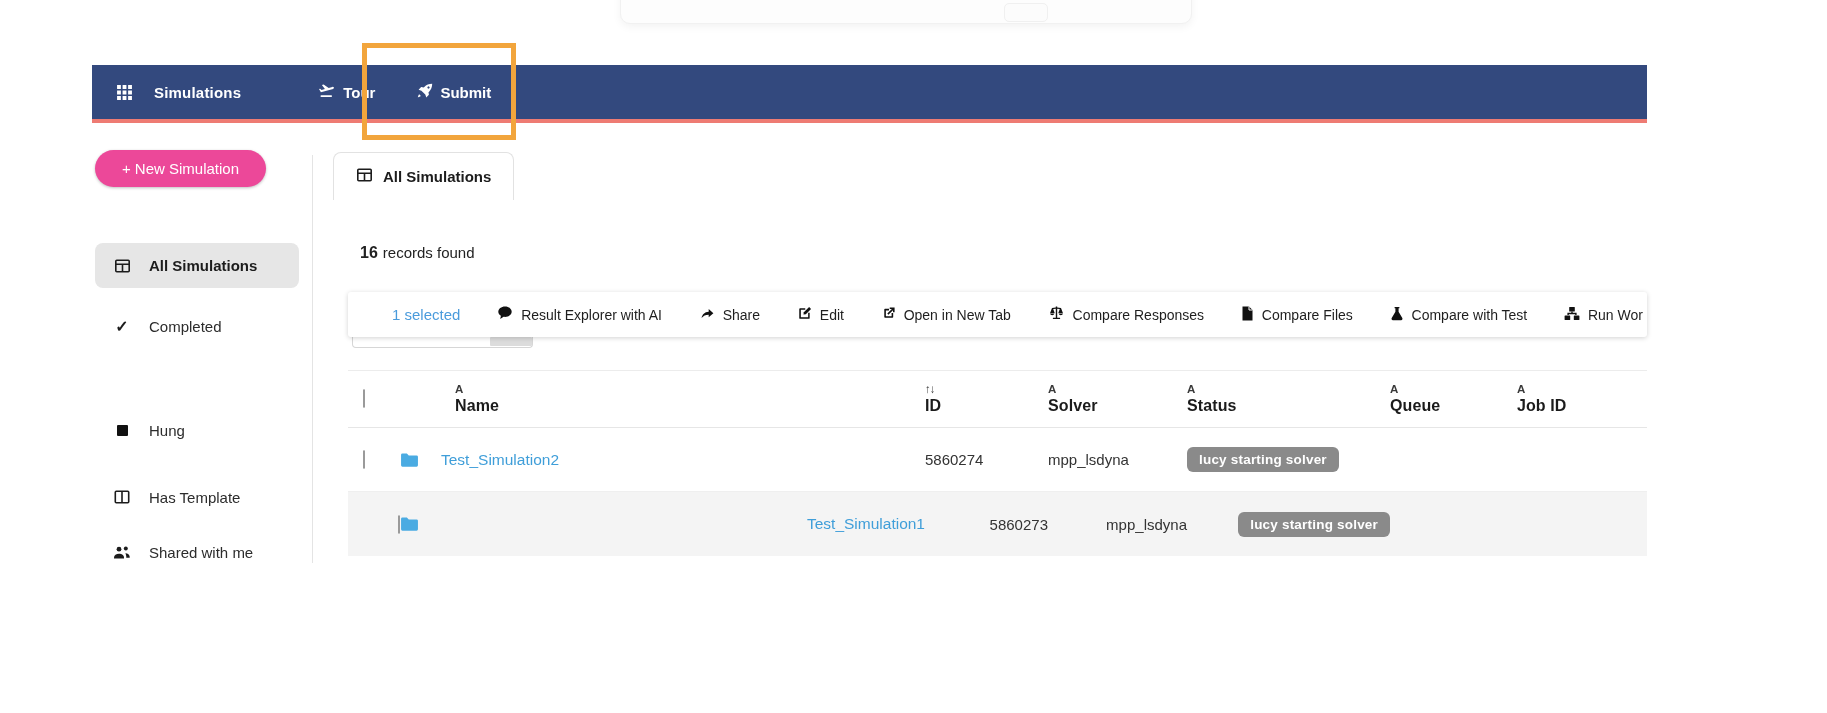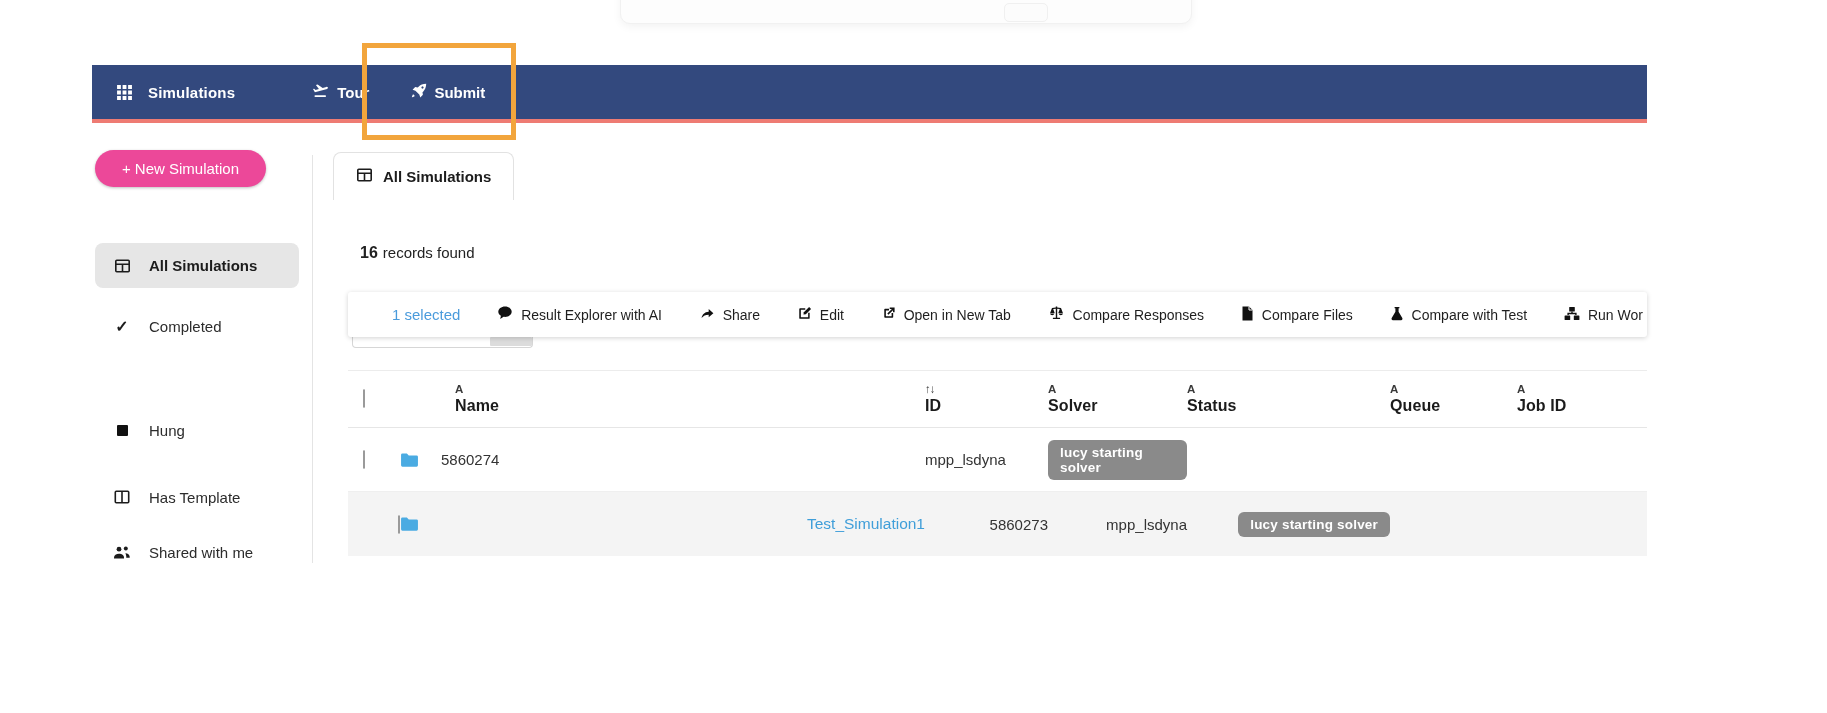--- a/index.html
+++ b/index.html
@@ -12,21 +12,21 @@
     background:#fdfdfd; border:1px solid #f1f1f1; border-radius:10px;
     box-shadow:0 3px 8px rgba(0,0,0,0.05); }
   .top-remnant-inner { position:absolute; left:383px; top:16px; width:44px; height:19px;
     background:#fcfcfc; border:1px solid #f0f0f0; border-radius:5px; }
 
   
   .navbar { position:absolute; left:92px; top:65px; width:1555px; height:58px;
     background:#33497e; border-bottom:4px solid #ee7b73; display:flex; align-items:center;
     color:#fff; }
   .nav-grid { margin-left:24px; display:inline-flex; cursor:pointer; }
-  .nav-brand { margin-left:15px; font-size:15px; font-weight:bold; letter-spacing:.2px; color:#fff; text-decoration:none; cursor:pointer; }
+  .nav-brand { margin-left:21px; font-size:15px; font-weight:bold; letter-spacing:.2px; color:#fff; text-decoration:none; cursor:pointer; }
   .nav-item { display:inline-flex; align-items:center; gap:7px; font-size:15px; font-weight:bold;
     color:#fff; text-decoration:none; cursor:pointer; }
   .nav-tour { margin-left:77px; }
   .nav-submit { margin-left:42px;align-items:center; }
 
   
   .highlight { position:absolute; left:362px; top:43px; width:154px; height:97px;
     border:5px solid #f2a53c; z-index:6; }
 
   
@@ -290,20 +290,21 @@
   </div>
 
   <div class="grid-row trow r0">
     <div></div>
     <div><span class="cb"></span></div>
     <div class="folder-wrap">
       <svg width="19" height="16" viewBox="0 0 18 15" fill="#4aabe2">
           <path d="M1 2.6A1.3 1.3 0 012.3 1.3h4.2l1.8 1.9h7.4A1.3 1.3 0 0117 4.5v8a1.3 1.3 0 01-1.3 1.3H2.3A1.3 1.3 0 011 12.5V2.6z"></path>
         </svg>
     </div>
+    <div><a class="name-link">Test_Simulation2</a></div>
     <div>5860274</div>
     <div>mpp_lsdyna</div>
     <div><span class="badge">lucy starting solver</span></div>
     <div></div>
     <div></div>
   </div>
 
   <div class="grid-row trow r1">
     <div></div>
     <div><span class="cb"></span></div>

